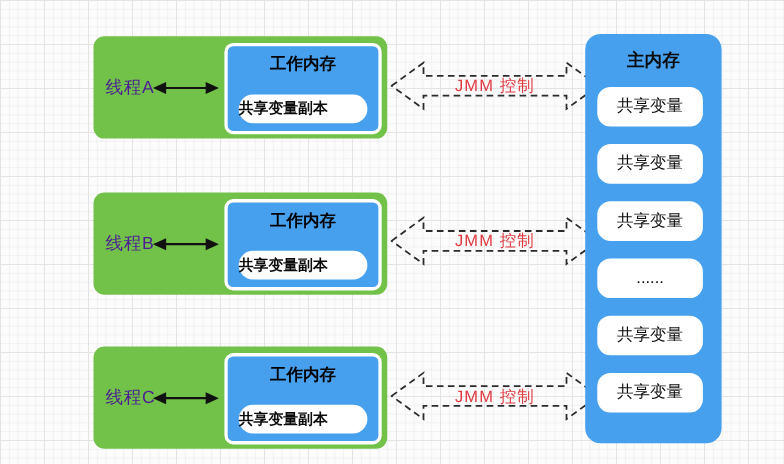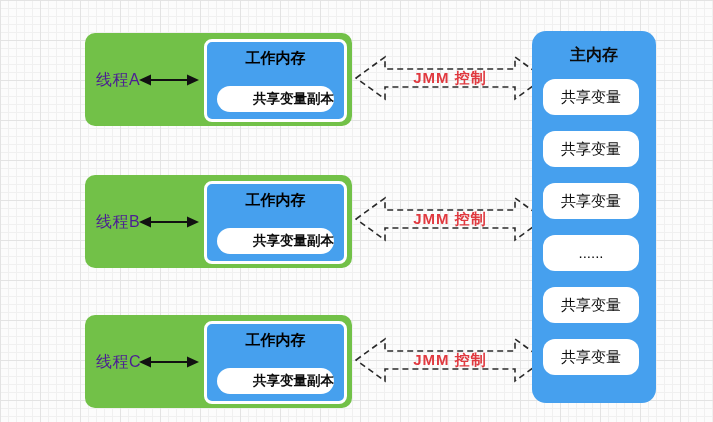--- a/index.html
+++ b/index.html
@@ -37,31 +37,31 @@
     width:137px;height:77px;
     background:#46a0ee;border:3px solid #ffffff;border-radius:8px;
   }
   .wm-title{
     text-align:center;margin-top:7px;
     font-size:15px;font-weight:bold;color:#000000;
   }
   .wm-pill{
     position:absolute;left:10px;right:10px;top:44px;height:26px;
     background:#ffffff;border-radius:13px;
-    text-align:right;line-height:26px;
+    text-align:left;line-height:26px;
     font-size:13.5px;font-weight:bold;color:#0b0b0b;
   }
   .jmm{
     position:absolute;left:355px;width:190px;height:46px;
   }
   .jmm svg{position:absolute;inset:0;width:100%;height:100%;}
   .jmm-label{
     position:absolute;inset:0;
     display:flex;align-items:center;justify-content:center;
-    color:#e0393f;font-size:15px;font-weight:bold;letter-spacing:1px;
+    color:#e0393f;font-size:15px;font-weight:normal;letter-spacing:1px;
   }
   .main-memory{
     position:absolute;left:532px;top:31px;width:124px;height:372px;
     background:#46a0ee;border-radius:14px;
   }
   .mm-title{
     text-align:center;margin-top:14px;
     font-size:16px;font-weight:bold;color:#0b0b0b;
   }
   .mm-slot{

